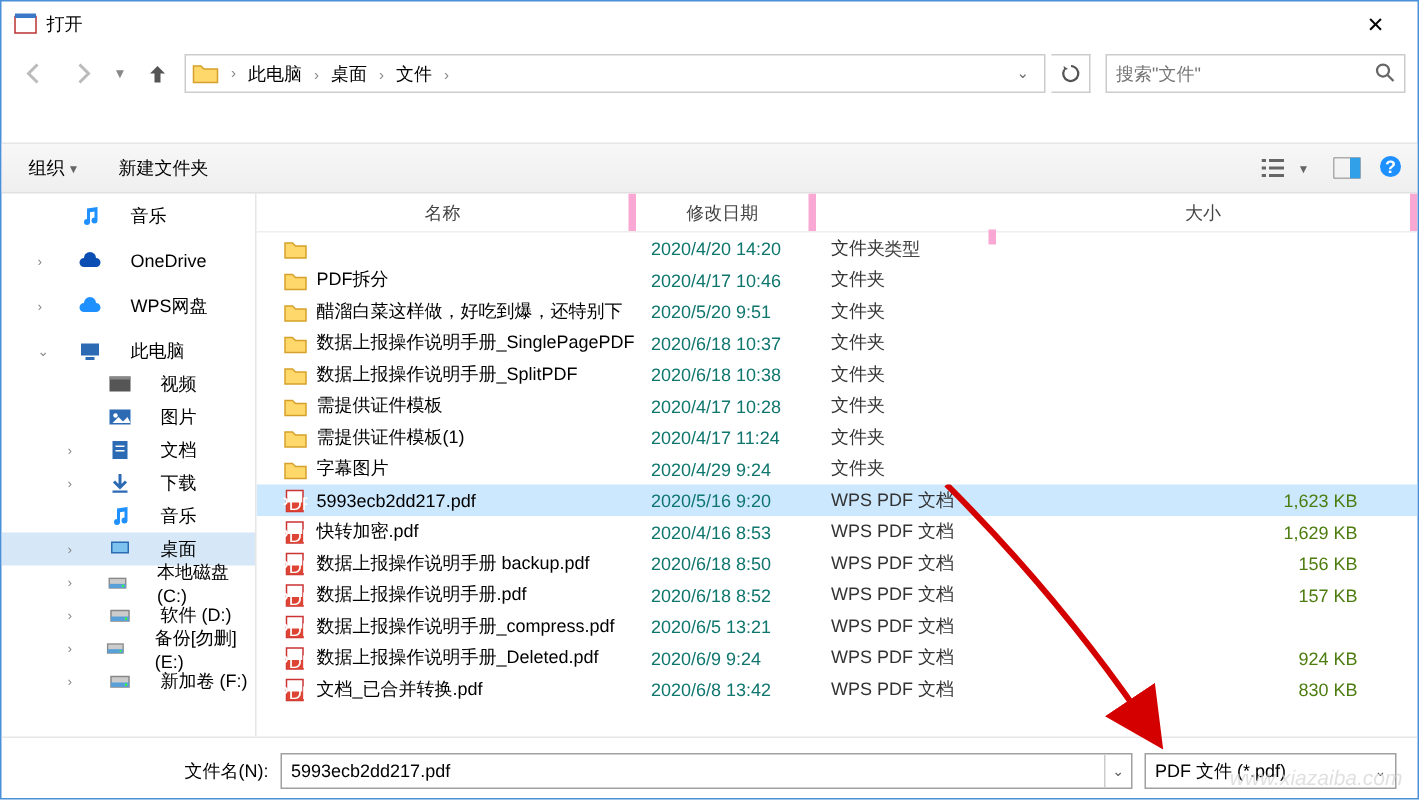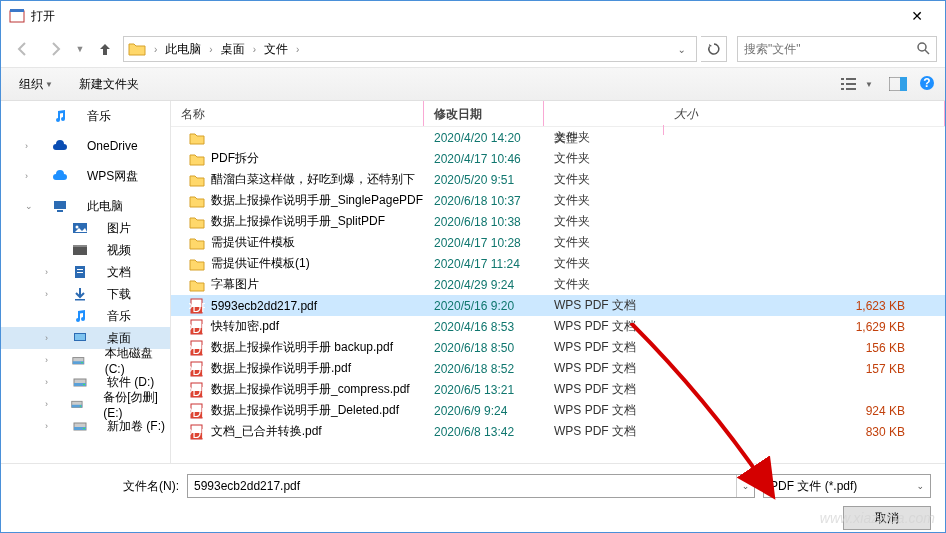--- a/index.html
+++ b/index.html
@@ -13,46 +13,46 @@
     .nav-up { width: 28px; height: 28px; display: flex; align-items: center; justify-content: center; color: #333; cursor: pointer; }
     .breadcrumb { flex: 1; height: 26px; border: 1px solid #ccc; display: flex; align-items: center; padding: 0 4px; background: #fff; }
     .breadcrumb .fdicon { width: 18px; height: 18px; margin-right: 4px; }
     .breadcrumb .sep { color: #888; padding: 0 4px; font-size: 10px; }
     .breadcrumb .crumb { padding: 2px 4px; cursor: pointer; }
     .breadcrumb .dd { margin-left: auto; padding: 0 6px; color: #666; font-size: 10px; }
     .bc-refresh { width: 26px; height: 26px; border: 1px solid #ccc; border-left: none; display: flex; align-items: center; justify-content: center; cursor: pointer; color: #444; }
     .searchbox { width: 200px; height: 26px; border: 1px solid #ccc; display: flex; align-items: center; padding: 0 6px; margin-left: 6px; }
     .searchbox input { border: none; outline: none; flex: 1; color: #888; background: transparent; }
     .searchbox .sicon { color: #666; }
-    .toolbar { height: 34px; background: linear-gradient(#f7f7f7,#efefef); border-top: 1px solid #e6e6e6; border-bottom: 1px solid #e0e0e0; display: flex; align-items: center; padding: 0 10px; gap: 10px; }
+    .toolbar { height: 34px; background: linear-gradient(#f7f7f7,#efefef); border-top: 1px solid #e6e6e6; border-bottom: 1px solid #e0e0e0; display: flex; align-items: center; padding: 0 10px; gap: 10px; margin-top: 28px; }
     .toolbar .tbtn { padding: 3px 8px; cursor: pointer; display: flex; align-items: center; gap: 2px; }
     .toolbar .rside { margin-left: auto; display: flex; align-items: center; gap: 8px; }
     .toolbar .vbtn { padding: 2px 4px; cursor: pointer; color: #555; display: flex; align-items: center; }
     .toolbar .help { color: #1e90ff; cursor: pointer; }
     .body { display: flex; height: 362px; }
     .sidebar { width: 170px; border-right: 1px solid #e6e6e6; overflow: hidden; padding-top: 4px; }
     .sitem { display: flex; align-items: center; height: 22px; padding-left: 10px; gap: 15px; cursor: pointer; }
     .sitem.i0 { padding-left: 24px; }
     .sitem.i1 { padding-left: 44px; }
     .sitem.sel { background: #d6e8f7; }
     .sitem .exp { width: 12px; font-size: 9px; color: #888; }
     .sitem .ic { width: 16px; height: 16px; display: flex; align-items: center; justify-content: center; margin-right: 4px; }
     .files { flex: 1; overflow: hidden; }
     .fhdr { display: flex; height: 26px; border-bottom: 1px solid #eee; }
-    .fhdr > div { border-right: 1px solid #f9a8d4; padding: 5px 10px; color: #444; cursor: pointer; }
+    .fhdr > div { border-right: 5px solid #f9a8d4; padding: 5px 10px; color: #444; cursor: pointer; text-align: center; }
     .col-name { width: 253px; }
-    .col-date { width: 120px; font-weight: bold; }
+    .col-date { width: 120px; }
     .col-type { width: 120px; margin-top: 24px; }
-    .col-size { flex: 1; font-style: italic; }
+    .col-size { flex: 1; }
     .frow { display: flex; height: 21px; align-items: center; cursor: pointer; }
     .frow.sel { background: #cce8ff; }
     .frow .fn { width: 253px; display: flex; align-items: center; padding-left: 18px; gap: 6px; white-space: nowrap; overflow: hidden; text-overflow: ellipsis; }
     .frow .fd { width: 120px; padding-left: 10px; color: #0f766e; }
     .frow .ft { width: 120px; padding-left: 10px; color: #333; }
-    .frow .fs { flex: 1; padding-right: 40px; text-align: right; color: #c2410c; }
+    .frow .fs { flex: 1; padding-right: 40px; text-align: right; color: #4d7c0f; }
     .ficon { width: 16px; height: 16px; flex-shrink: 0; }
     .footer { border-top: 1px solid #e6e6e6; padding: 10px 14px; }
     .footrow { display: flex; align-items: center; gap: 8px; margin-bottom: 8px; }
     .footrow .lbl { width: 164px; text-align: right; }
     .footrow .combo { flex: 1; height: 24px; border: 1px solid #a0a0a0; display: flex; align-items: center; }
     .footrow .combo input { flex: 1; border: none; outline: none; padding: 0 6px; background: transparent; }
     .footrow .combo .dd { width: 18px; height: 22px; border-left: 1px solid #ccc; display: flex; align-items: center; justify-content: center; font-size: 9px; color: #555; cursor: pointer; }
     .footrow .typebox { width: 168px; height: 24px; border: 1px solid #a0a0a0; display: flex; align-items: center; padding: 0 6px; cursor: pointer; text-align: center; }
     .footrow .typebox .dd { margin-left: auto; font-size: 9px; color: #555; }
     .btnrow { display: flex; justify-content: flex-end; gap: 8px; }
@@ -193,36 +193,36 @@
             <rect x="2" y="3" width="12" height="8" fill="#2c6bb3"></rect>
             <rect x="5" y="12" width="6" height="2" fill="#2c6bb3"></rect>
           </svg>
         </span>
         <span>此电脑</span>
       </div>
       <div class="sitem i1">
         <span class="exp"></span>
         <span class="ic">
           <svg viewBox="0 0 16 16">
+            <rect x="1" y="3" width="14" height="10" fill="#555"></rect>
+            <rect x="1" y="3" width="14" height="2" fill="#888"></rect>
+          </svg>
+        </span>
+        <span>视频</span>
+      </div>
+      <div class="sitem i1">
+        <span class="exp"></span>
+        <span class="ic">
+          <svg viewBox="0 0 16 16">
             <rect x="1" y="3" width="14" height="10" fill="#2c6bb3"></rect>
             <circle cx="5" cy="7" r="1.5" fill="#fff"></circle>
             <path d="M3 12 L7 8 L10 11 L13 8 L15 12 Z" fill="#fff"></path>
           </svg>
         </span>
         <span>图片</span>
-      </div>
-      <div class="sitem i1">
-        <span class="exp"></span>
-        <span class="ic">
-          <svg viewBox="0 0 16 16">
-            <rect x="1" y="3" width="14" height="10" fill="#555"></rect>
-            <rect x="1" y="3" width="14" height="2" fill="#888"></rect>
-          </svg>
-        </span>
-        <span>视频</span>
       </div>
       <div class="sitem i1">
         <span class="exp">›</span>
         <span class="ic">
           <svg viewBox="0 0 16 16">
             <rect x="3" y="2" width="10" height="12" fill="#2c6bb3"></rect>
             <rect x="5" y="5" width="6" height="1" fill="#fff"></rect>
             <rect x="5" y="8" width="6" height="1" fill="#fff"></rect>
           </svg>
         </span>

